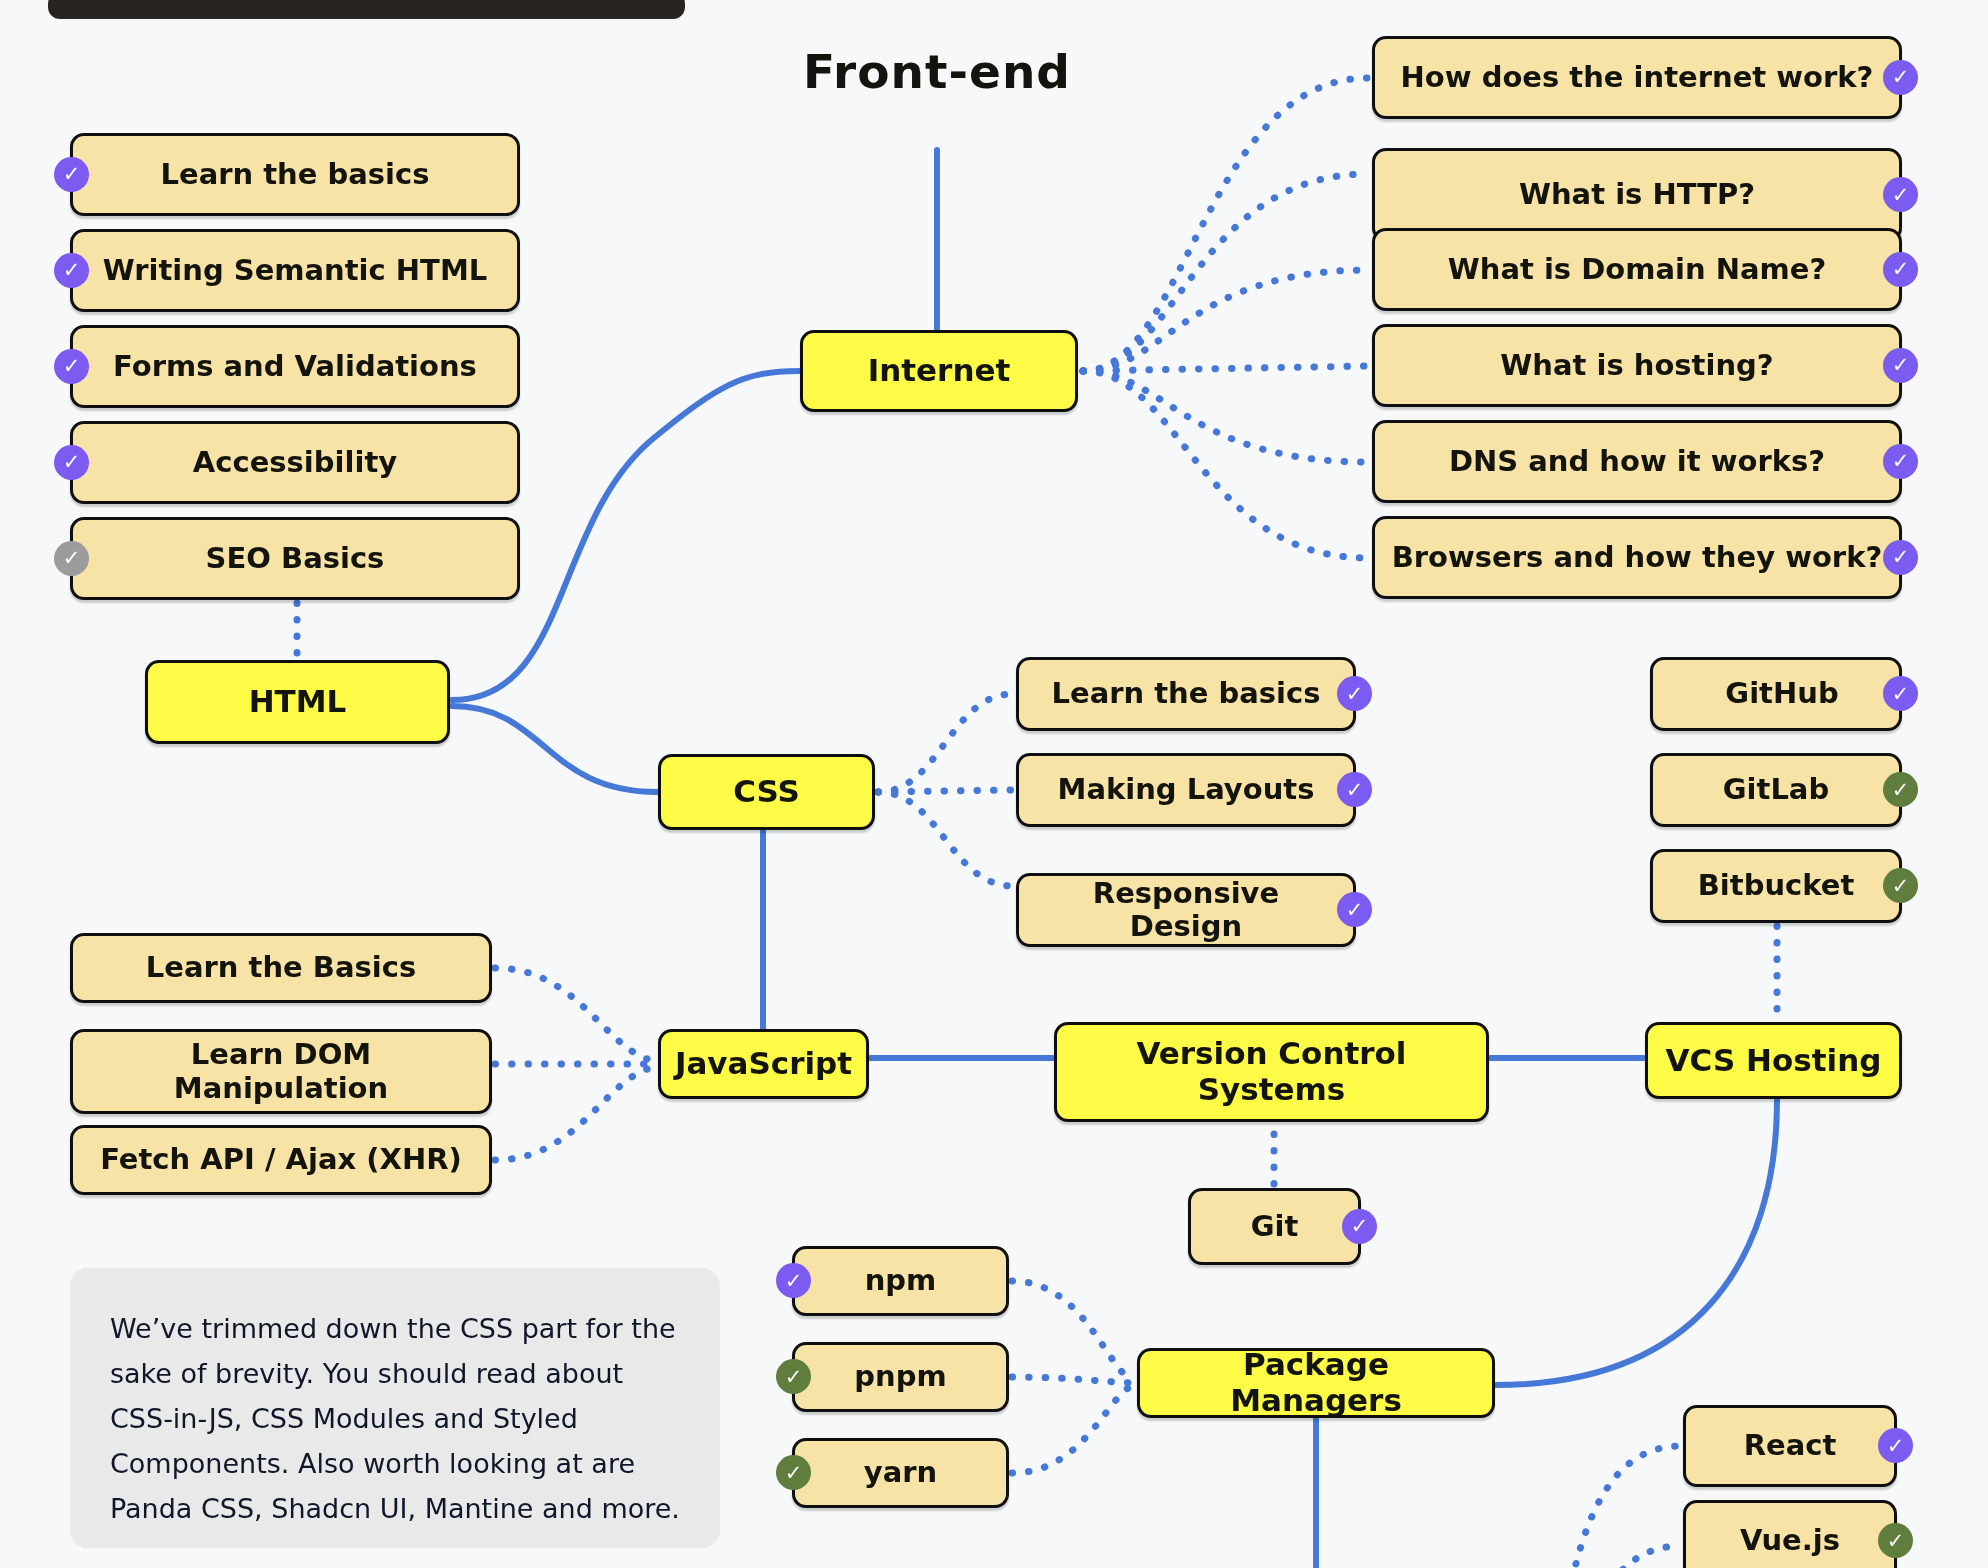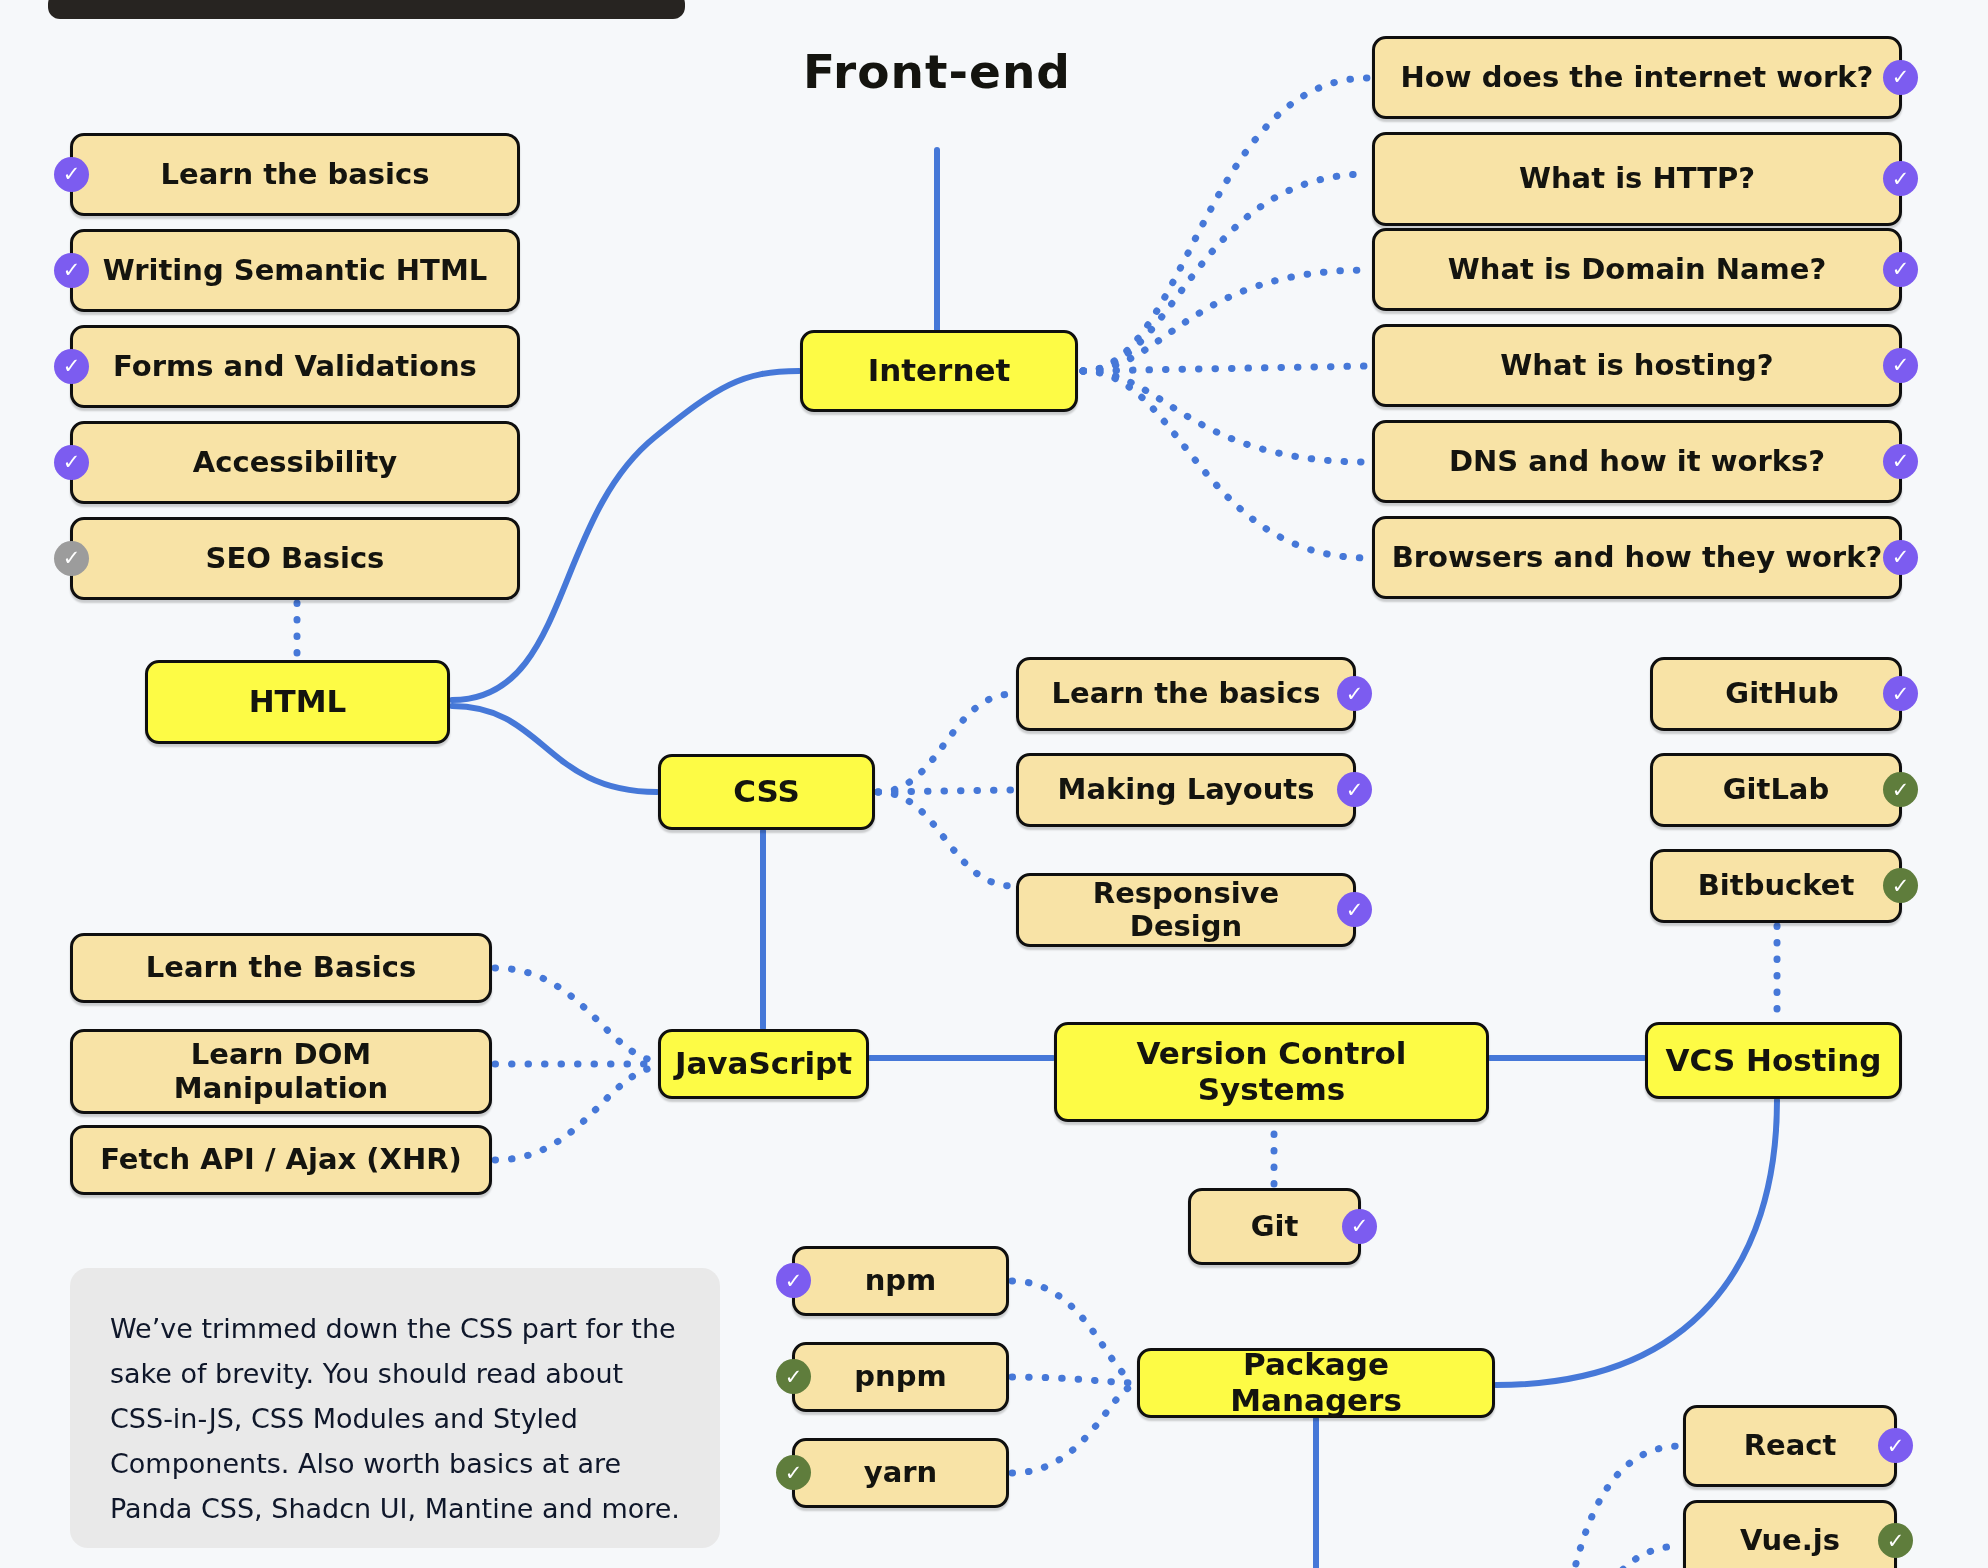--- a/index.html
+++ b/index.html
@@ -137,21 +137,21 @@
         <span class="check purple left">✓</span>
       </div>
       <div class="node topic" style="left: 70px; top: 517px; width: 450px; height: 83px;">
         <span class="node-label">SEO Basics</span>
         <span class="check gray left">✓</span>
       </div>
       <div class="node topic" style="left: 1372px; top: 36px; width: 530px; height: 83px;">
         <span class="node-label">How does the internet work?</span>
         <span class="check purple right">✓</span>
       </div>
-      <div class="node topic" style="left: 1372px; top: 132px; width: 530px; height: 94px;">
+      <div class="node topic" style="left: 1372px; top: 148px; width: 530px; height: 94px;">
         <span class="node-label">What is HTTP?</span>
         <span class="check purple right">✓</span>
       </div>
       <div class="node topic" style="left: 1372px; top: 228px; width: 530px; height: 83px;">
         <span class="node-label">What is Domain Name?</span>
         <span class="check purple right">✓</span>
       </div>
       <div class="node topic" style="left: 1372px; top: 324px; width: 530px; height: 83px;">
         <span class="node-label">What is hosting?</span>
         <span class="check purple right">✓</span>
@@ -220,17 +220,17 @@
       <div class="node topic" style="left: 1683px; top: 1500px; width: 214px; height: 82px;">
         <span class="node-label">Vue.js</span>
         <span class="check green right">✓</span>
       </div>
     </div>
 
   <div id="note-box">
       <div class="note-line">We’ve trimmed down the CSS part for the</div>
       <div class="note-line">sake of brevity. You should read about</div>
       <div class="note-line">CSS-in-JS, CSS Modules and Styled</div>
-      <div class="note-line">Components. Also worth basics at are</div>
+      <div class="note-line">Components. Also worth looking at are</div>
       <div class="note-line">Panda CSS, Shadcn UI, Mantine and more.</div>
     </div>
 
 </div>
 
 </body></html>

